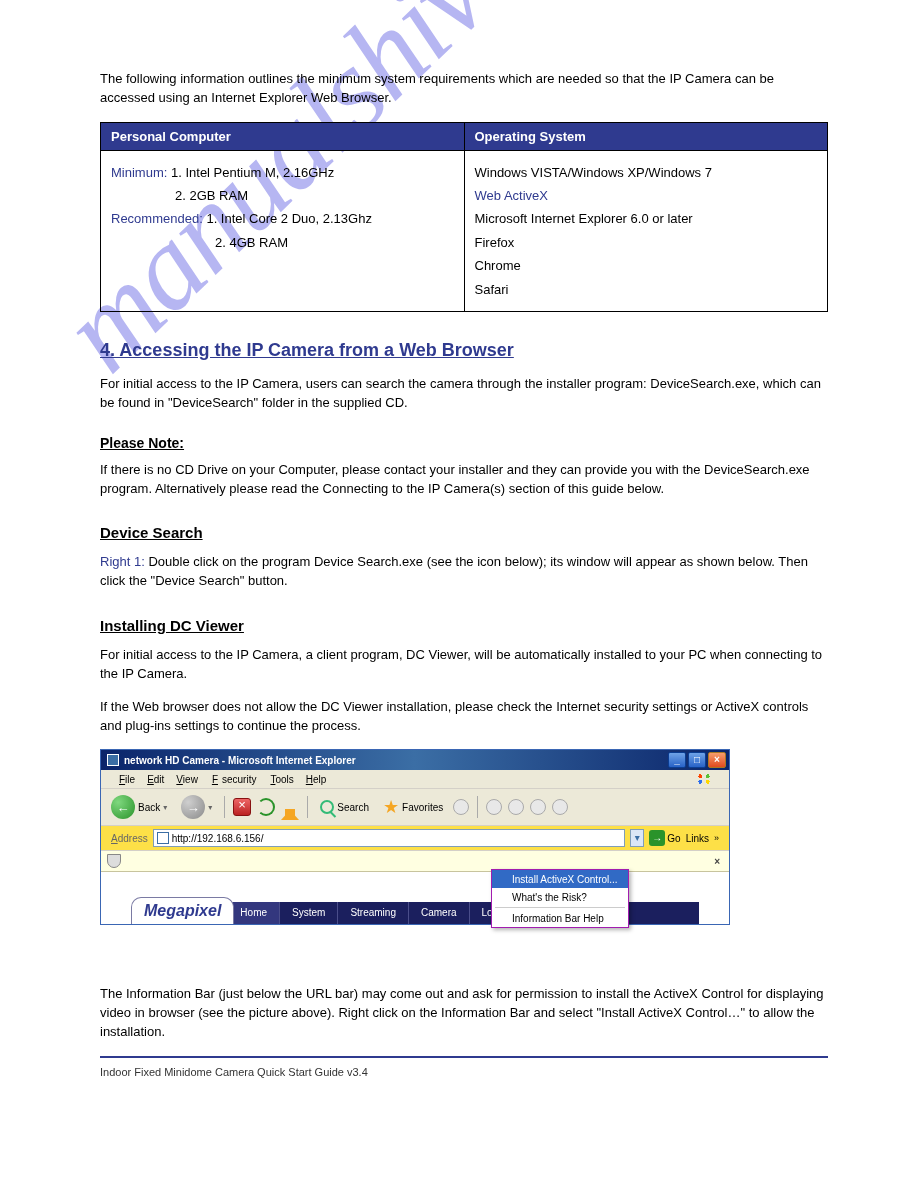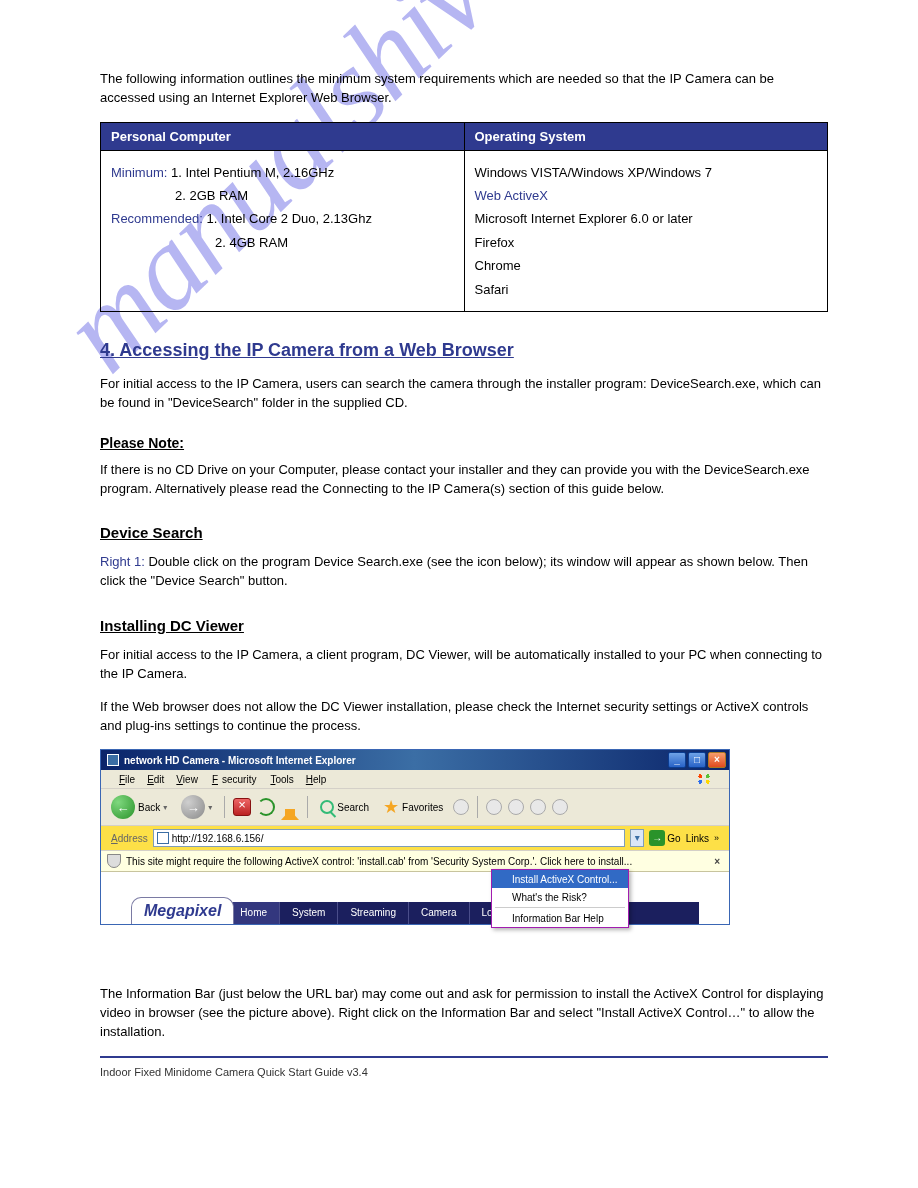--- a/index.html
+++ b/index.html
@@ -330,21 +330,20 @@
         <span class="addr-drop">▾</span>
         <span class="go">
           <span class="go-btn">→</span>
           <span>Go</span>
         </span>
         <span>Links</span>
         <span style="font-size:9px;">»</span>
       </div>
       <div class="ie-infobar">
         <span class="shield"></span>
-        <span>This site might require the following ActiveX control: 'install.cab' from 'Security System Corp.'. Click here to install...</span>
         <span class="close">×</span>
         <div class="info-menu">
           <div class="mi sel">Install ActiveX Control...</div>
           <div class="mi">What's the Risk?</div>
           <div class="divider"></div>
           <div class="mi">Information Bar Help</div>
         </div>
       </div>
       <div class="ie-page">
         <div class="tabbar">

